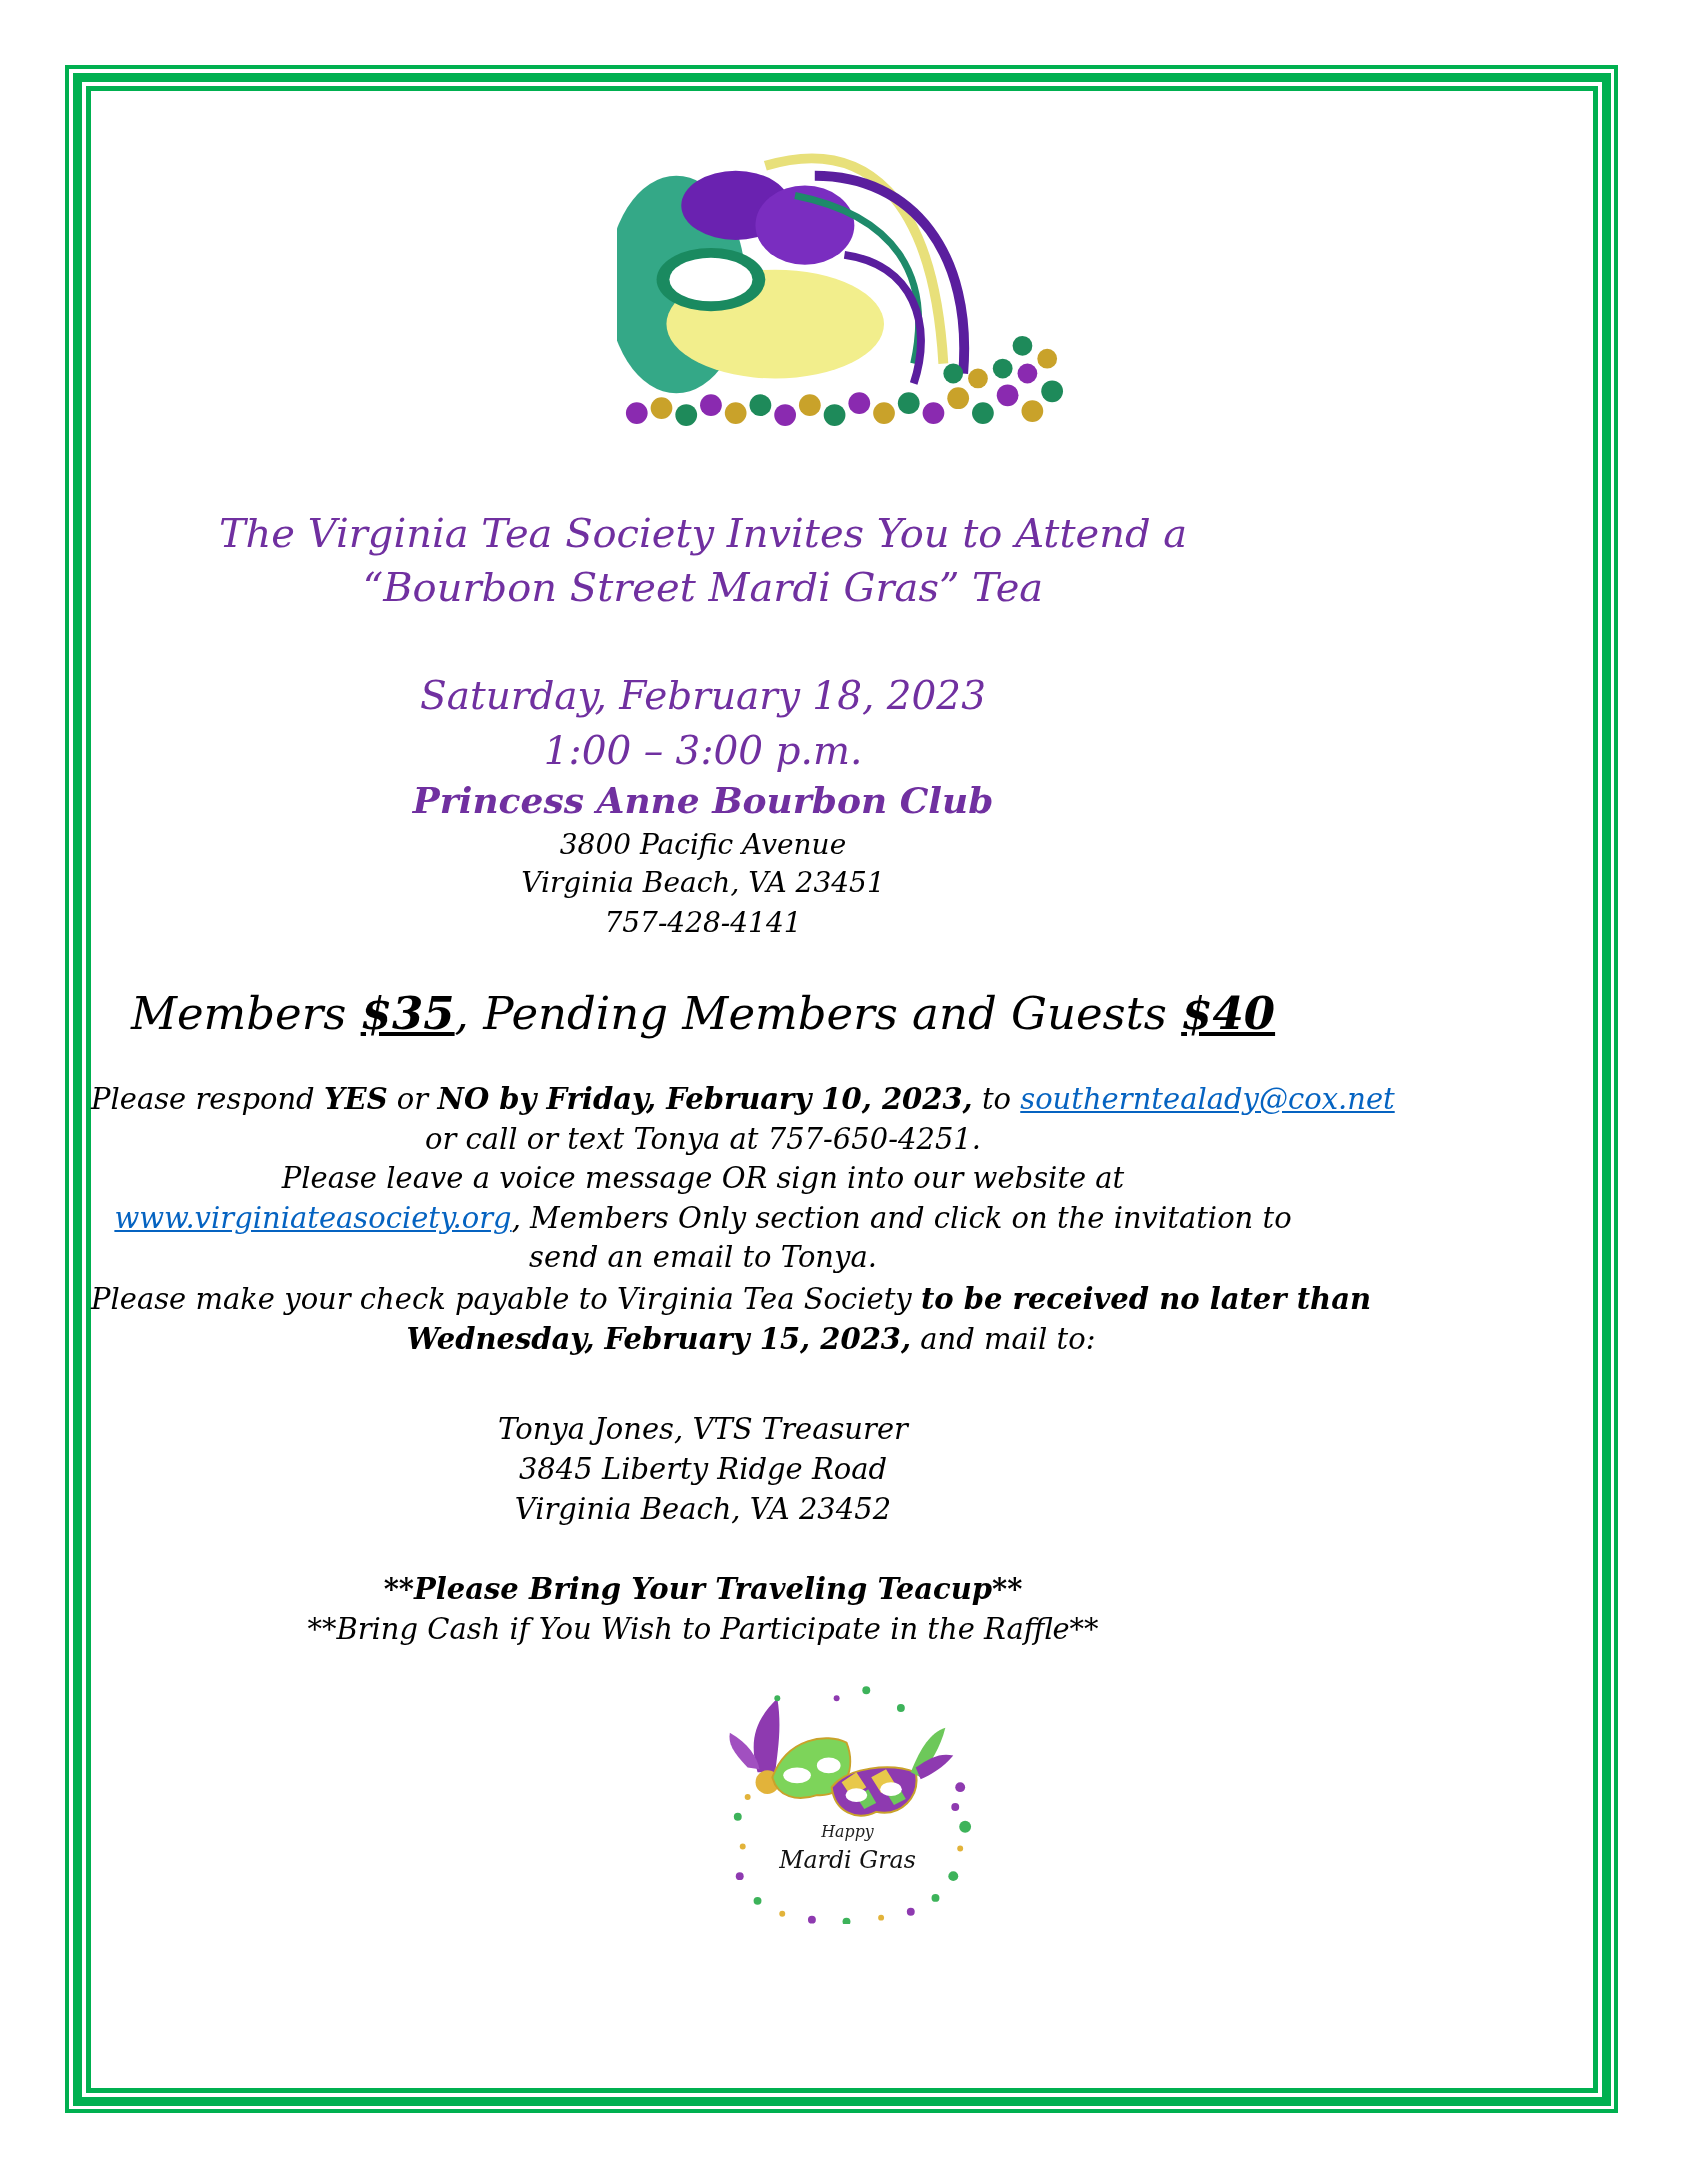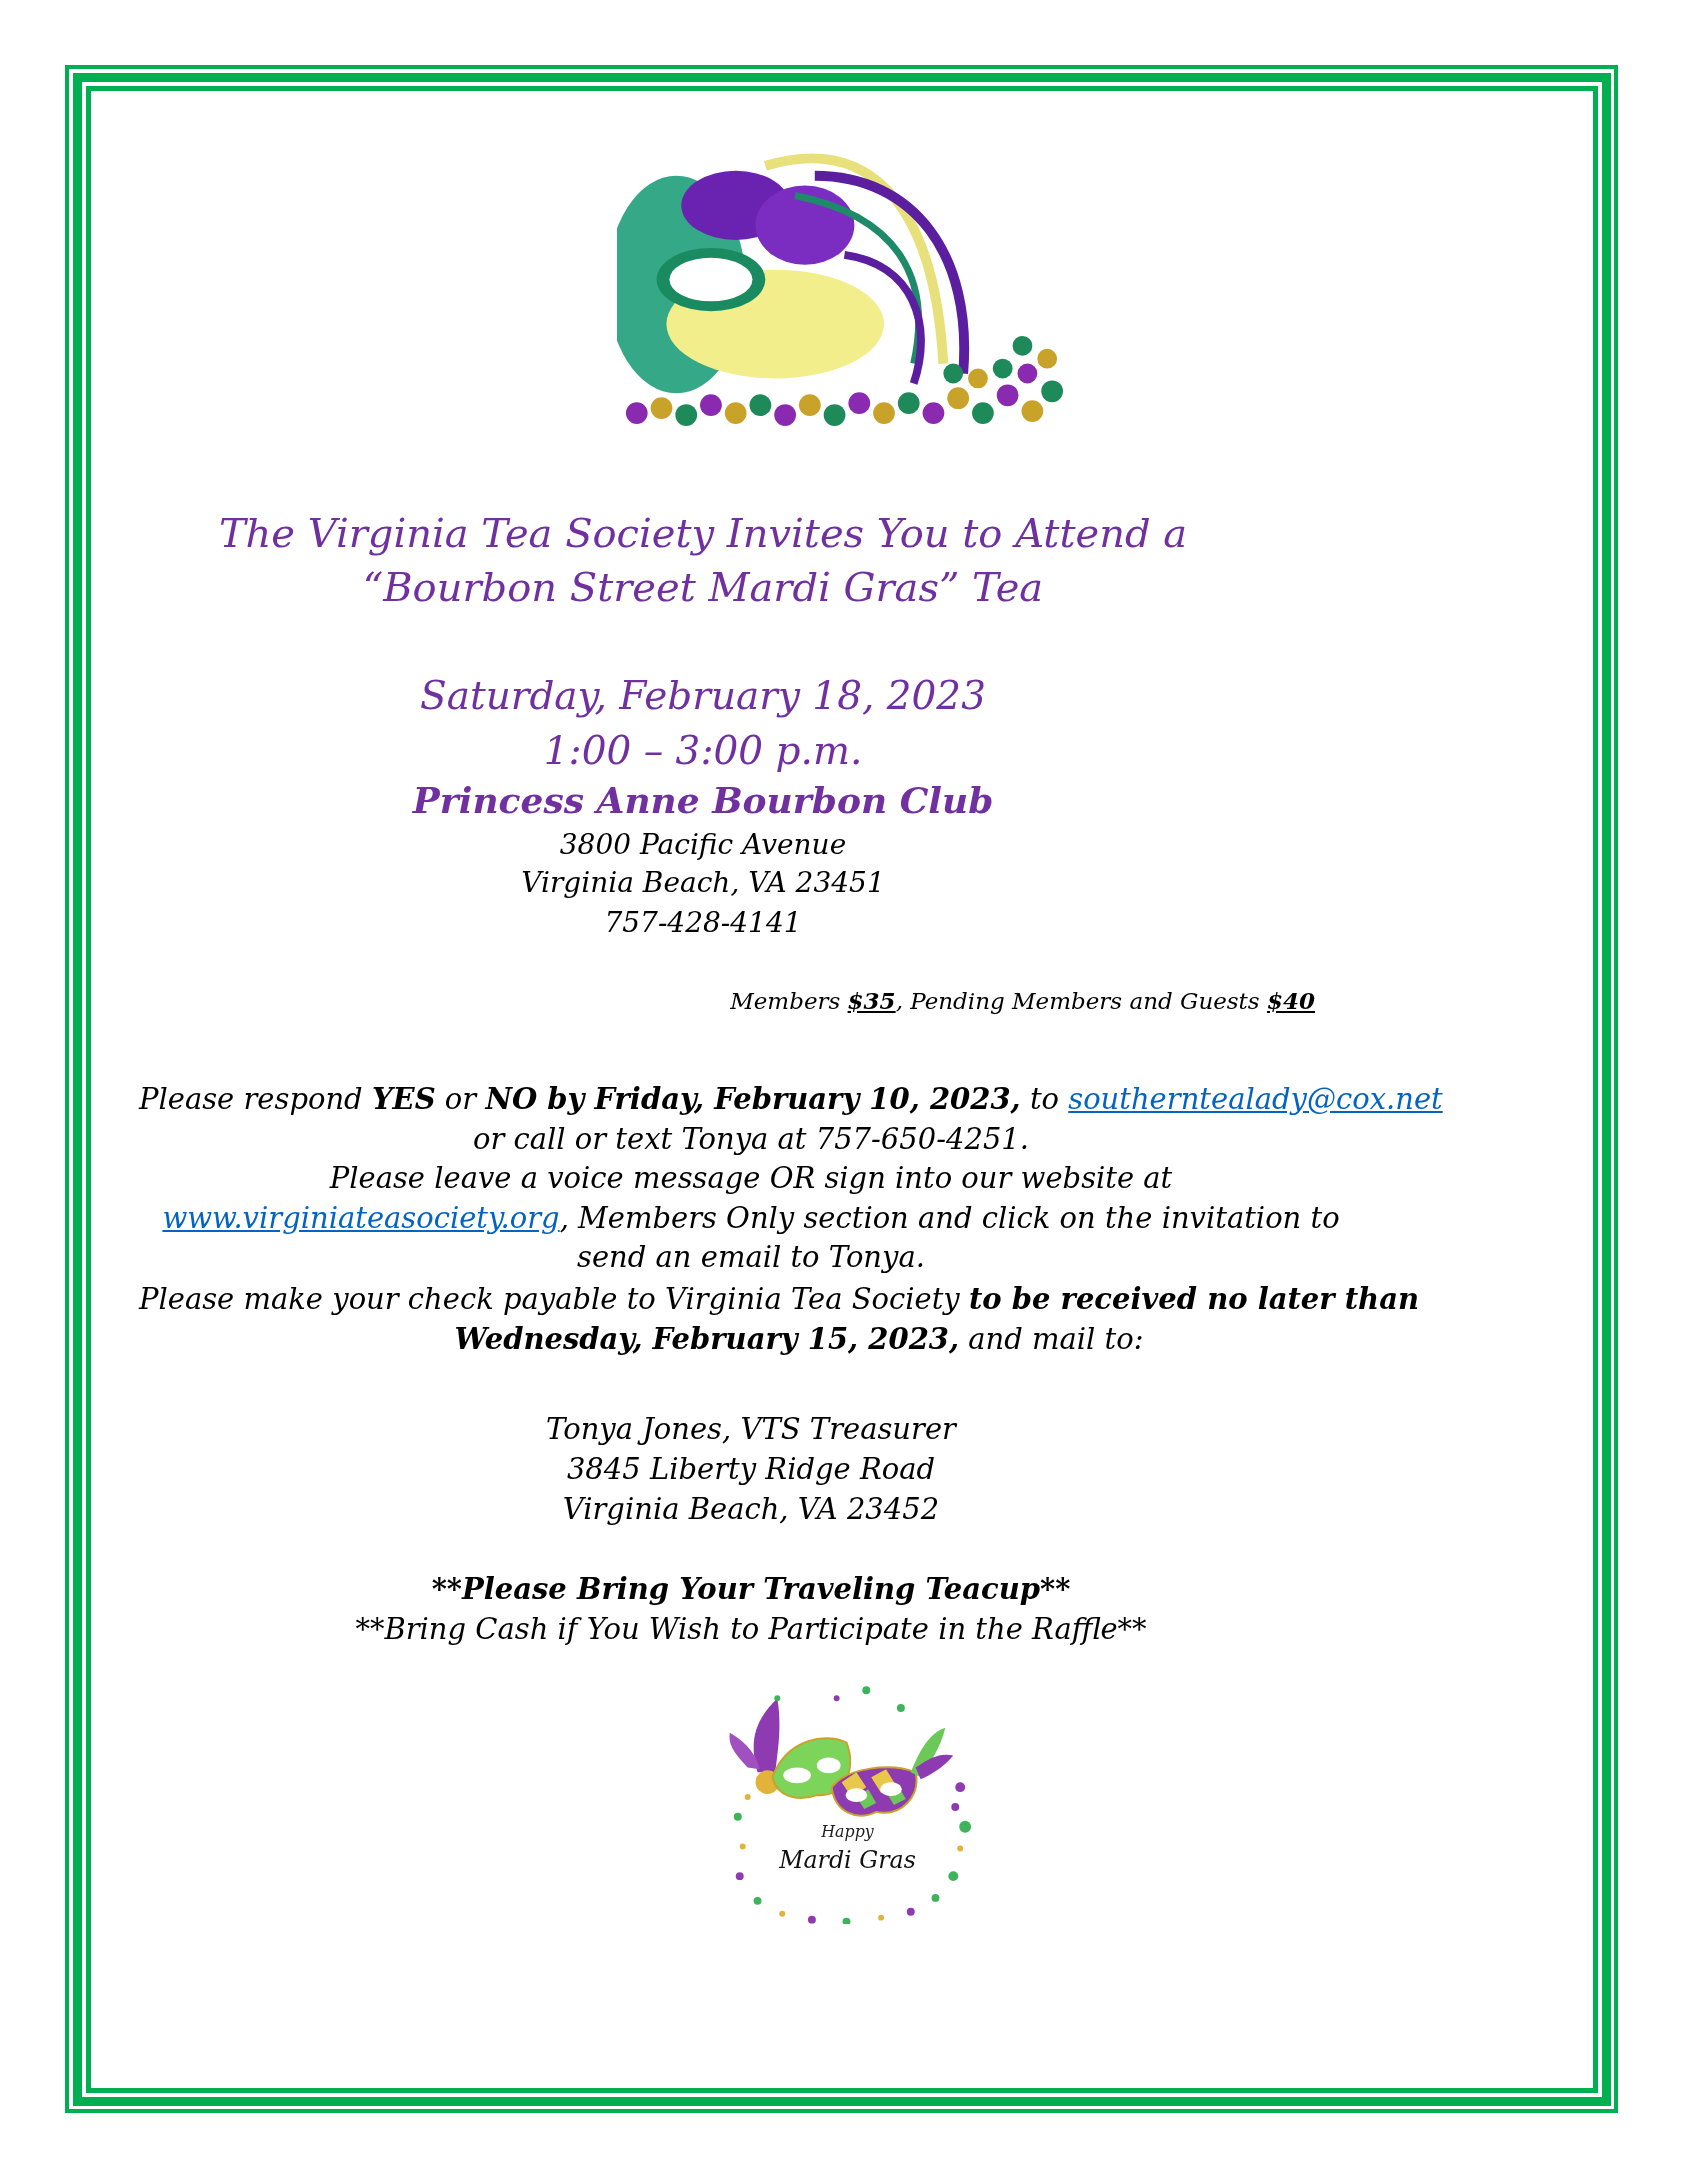--- a/index.html
+++ b/index.html
@@ -16,22 +16,22 @@
   .line { position: absolute; left: 0; width: 1224px; text-align: center; font-style: italic;
           white-space: nowrap; color: #000; }
   .purple { color: #7030A0; }
   .b { font-weight: bold; }
   .u { text-decoration: underline; }
   .link { color: #0563C1; text-decoration: underline; }
 
   .t1 { font-size: 40px; }
   .t2 { font-size: 39px; }
   .t3 { font-size: 28px; }
-  .t4 { font-size: 23px; text-align: right; }
-  .t5 { font-size: 29px; margin-left: 48px; }
+  .t4 { font-size: 45px; }
+  .t5 { font-size: 29px; }
 
   
   .photo { position: absolute; left: 526px; top: 45px; width: 447px; height: 298px; overflow: hidden; background: #fff; }
   .logo { position: absolute; left: 627px; top: 1587px; width: 259px; height: 246px; }
 </style>
 </head>
 <body>
 
 <div class="border-outer"></div>
 <div class="border-mid"></div>

